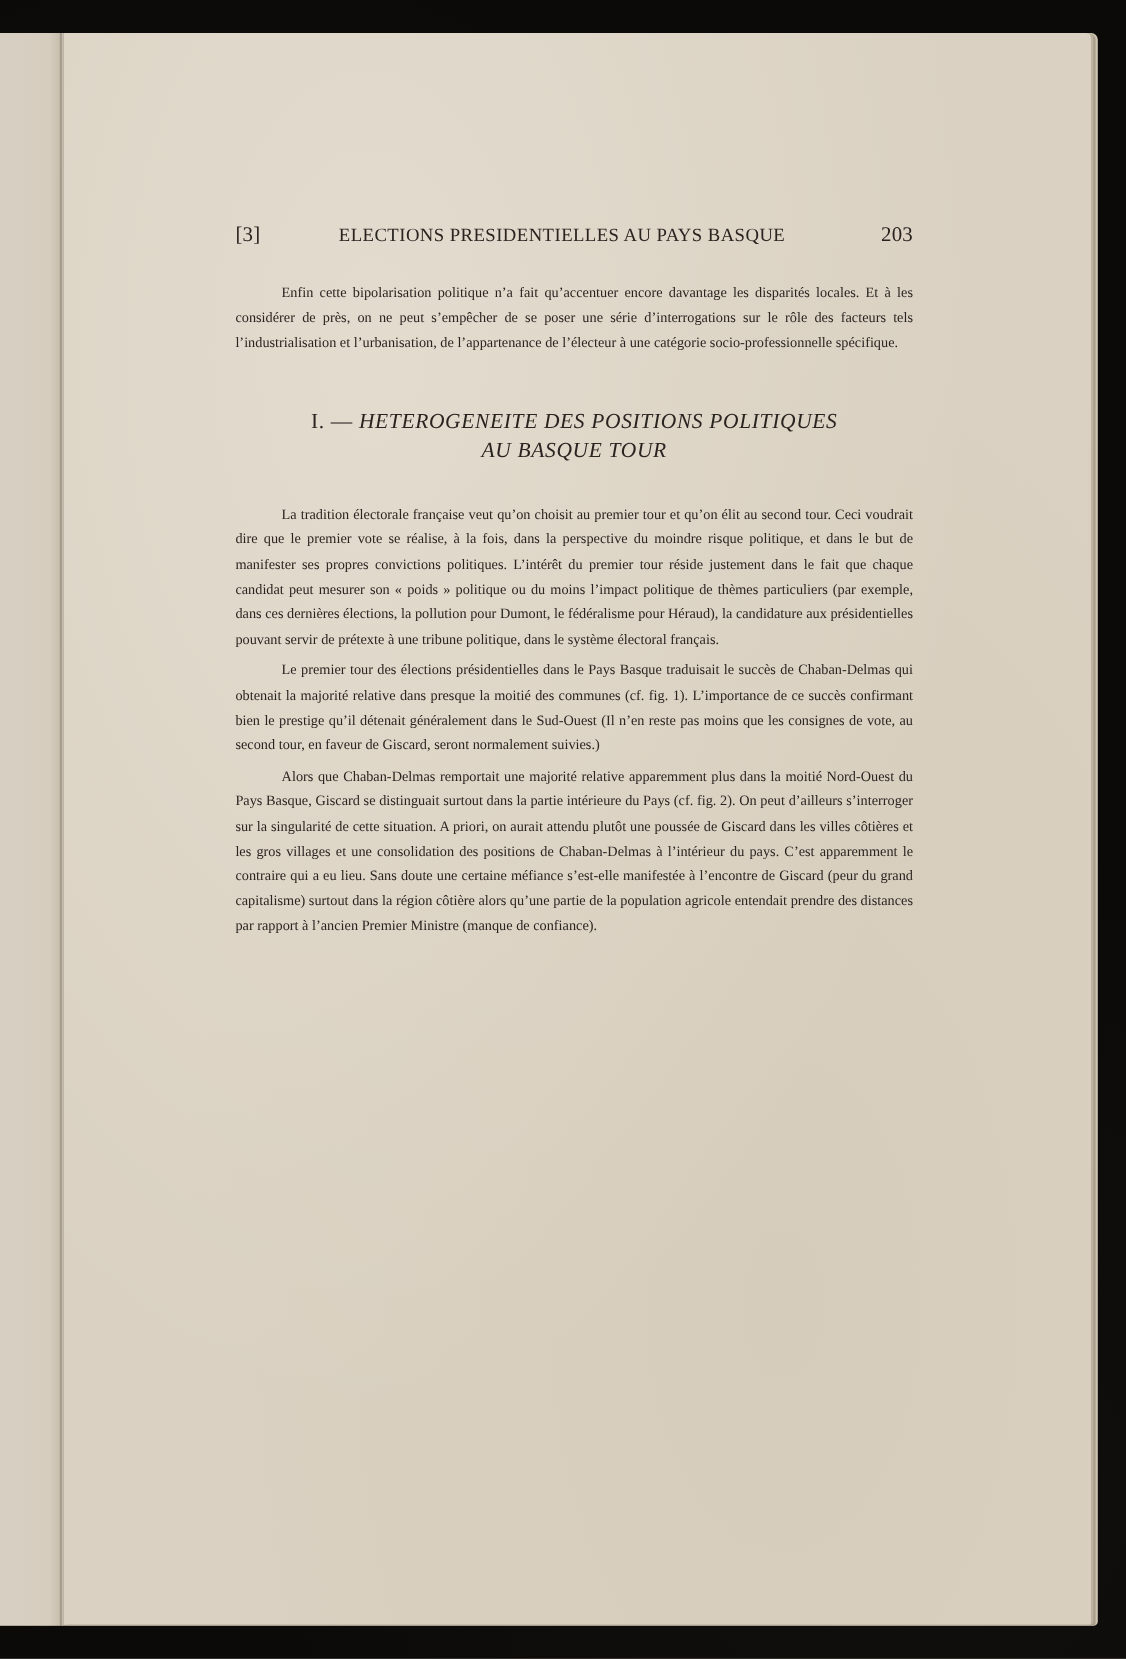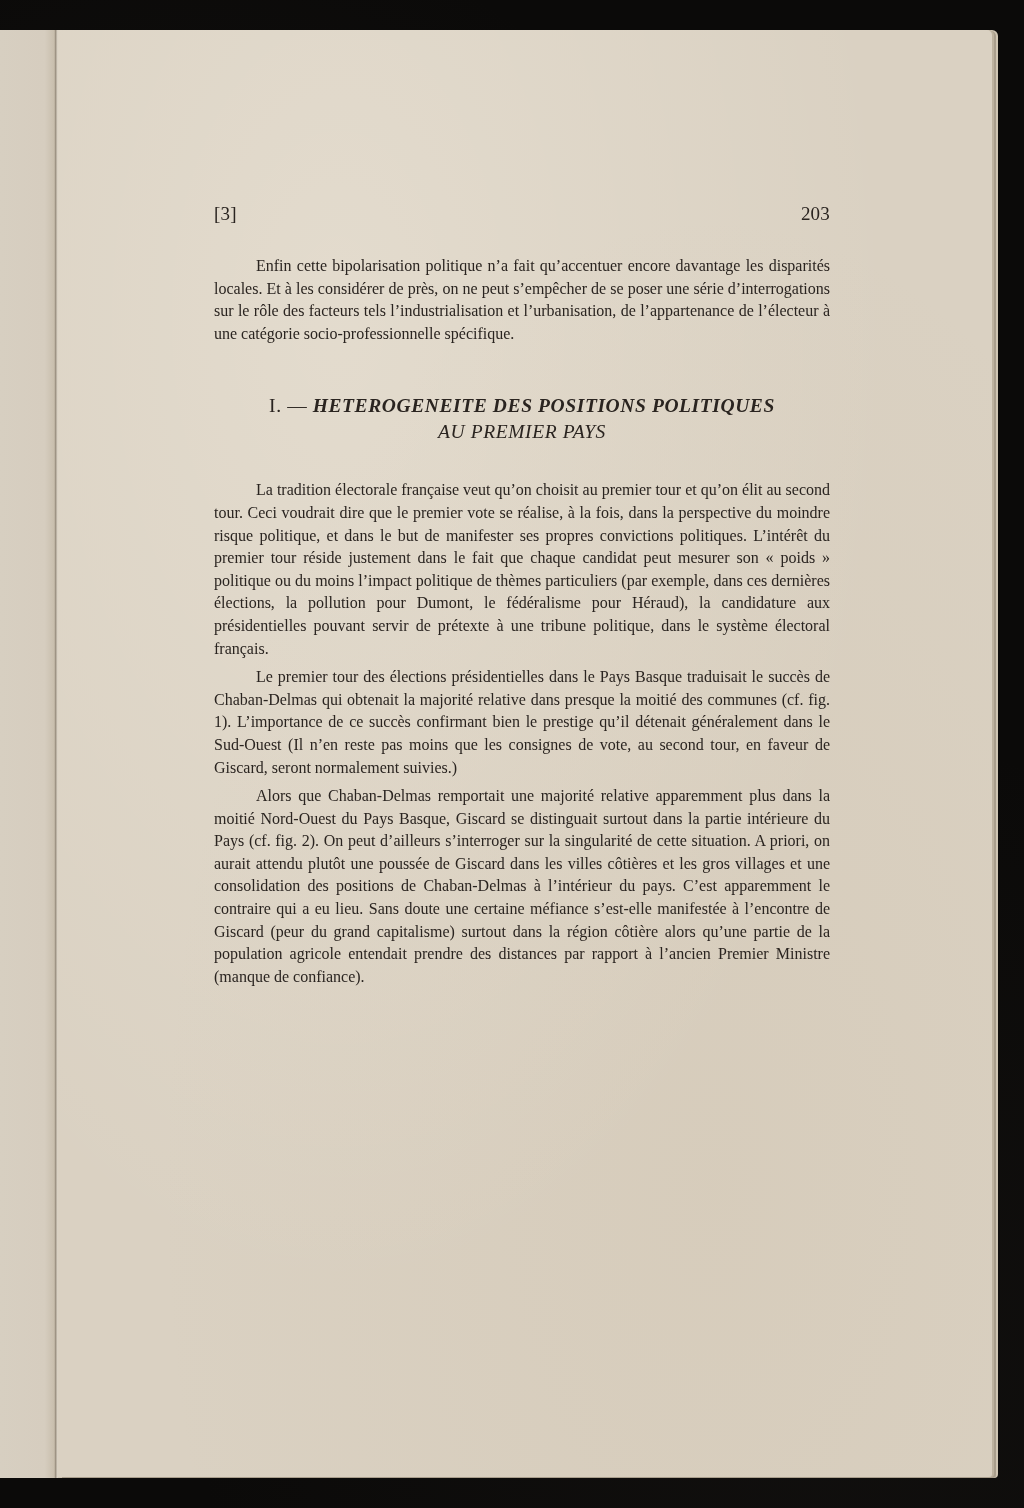--- a/index.html
+++ b/index.html
@@ -42,55 +42,56 @@
       color: #2a2420;
     }
     .running-head {
       display: flex; justify-content: space-between; align-items: baseline;
       font-size: 19px; letter-spacing: 0.2px; height: 28px;
     }
     .running-head .folio-left { width: 40px; }
     .running-head .title { flex: 1; text-align: center; font-size: 17px; letter-spacing: 0.4px; padding-right: 12px; }
     .running-head .page-number { font-size: 19px; margin-left: 21px; }
     p {
-      margin: 0; font-size: 16px; line-height: 22.6px;
+      margin: 0; font-size: 13px; line-height: 22.6px;
       text-align: justify; text-indent: 42px;
       hyphens: manual;
     }
     p.first { margin-top: 24px; }
     p + p { margin-top: 6px; }
     .section-heading {
       margin: 48px 0 34px 0; text-align: center;
       font-size: 19.5px; line-height: 26px; letter-spacing: 0.6px;
     }
     .section-heading .num { font-style: normal; }
-    .section-heading em { font-style: italic; font-weight: bold; }
+    .section-heading em { font-style: italic; }
     .section-heading .line2 { display: block; font-style: italic; }
   </style>
 </head>
 <body>
 
 <div class="backdrop-noise"></div>
 <div class="left-page"></div>
 <div class="gutter"></div>
 <div class="page-stack"></div>
 
 <div class="page">
 </div>
 
 <div class="text-block">
   <div class="running-head">
     <span class="folio-left">[3]</span>
+    <span class="title">ELECTIONS PRESIDENTIELLES AU PAYS BASQUE</span>
     <span class="page-number">203</span>
   </div>
 
   <p class="first">Enfin cette bipolarisation politique n’a fait qu’accentuer encore davantage les disparités locales. Et à les considérer de près, on ne peut s’empêcher de se poser une série d’interroga­tions sur le rôle des facteurs tels l’industrialisation et l’urbani­sation, de l’appartenance de l’électeur à une catégorie socio-pro­fessionnelle spécifique.</p>
 
   <div class="section-heading">
     <span class="num">I. — </span>
     <em>HETEROGENEITE DES POSITIONS POLITIQUES</em>
-    <span class="line2">AU PREMIER PAYS</span>
+    <span class="line2">AU BASQUE TOUR</span>
   </div>
 
   <p>La tradition électorale française veut qu’on choisit au pre­mier tour et qu’on élit au second tour. Ceci voudrait dire que le premier vote se réalise, à la fois, dans la perspective du moin­dre risque politique, et dans le but de manifester ses propres convictions politiques. L’intérêt du premier tour réside juste­ment dans le fait que chaque candidat peut mesurer son « poids » politique ou du moins l’impact politique de thèmes particuliers (par exemple, dans ces dernières élections, la pol­lution pour Dumont, le fédéralisme pour Héraud), la candida­ture aux présidentielles pouvant servir de prétexte à une tri­bune politique, dans le système électoral français.</p>
   <p>Le premier tour des élections présidentielles dans le Pays Basque traduisait le succès de Chaban-Delmas qui obtenait la majorité relative dans presque la moitié des communes (cf. fig. 1). L’importance de ce succès confirmant bien le pres­tige qu’il détenait généralement dans le Sud-Ouest (Il n’en reste pas moins que les consignes de vote, au second tour, en faveur de Giscard, seront normalement suivies.)</p>
   <p>Alors que Chaban-Delmas remportait une majorité relative apparemment plus dans la moitié Nord-Ouest du Pays Basque, Giscard se distinguait surtout dans la partie intérieure du Pays (cf. fig. 2). On peut d’ailleurs s’interroger sur la singularité de cette situation. A priori, on aurait attendu plutôt une poussée de Giscard dans les villes côtières et les gros villages et une consolidation des positions de Chaban-Delmas à l’intérieur du pays. C’est apparemment le contraire qui a eu lieu. Sans doute une certaine méfiance s’est-elle manifestée à l’encontre de Gis­card (peur du grand capitalisme) surtout dans la région côtière alors qu’une partie de la population agricole entendait prendre des distances par rapport à l’ancien Premier Ministre (manque de confiance).</p>
 </div>
 
 </body></html>

